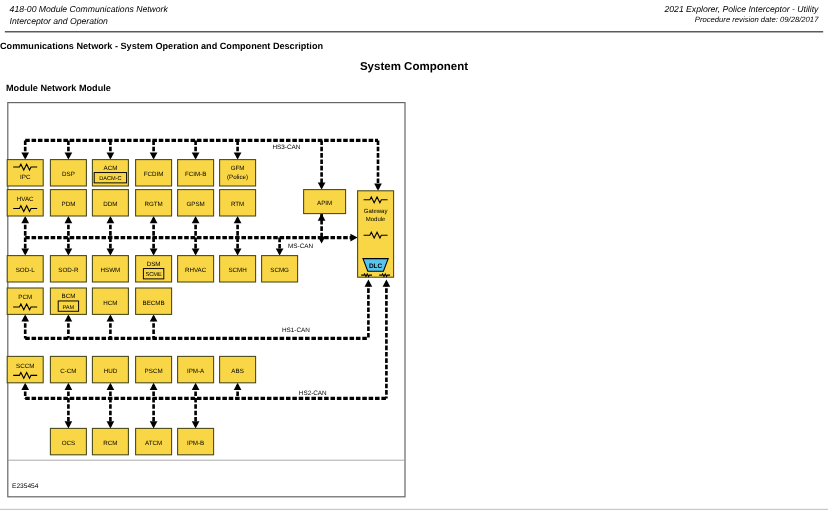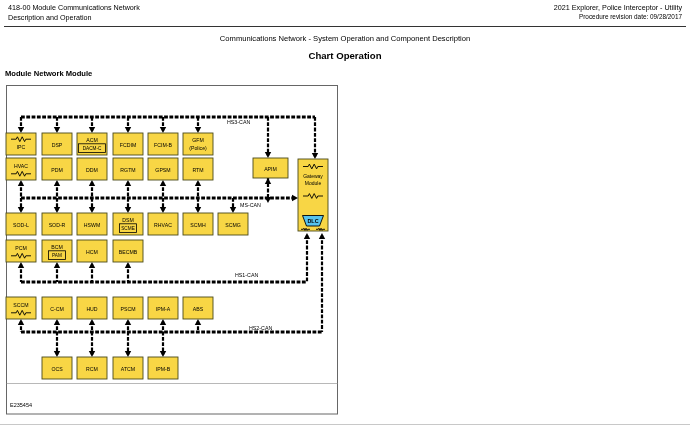--- a/index.html
+++ b/index.html
@@ -2,42 +2,42 @@
 <html><head>
 <meta charset="utf-8">
 <style>
   html,body{margin:0;padding:0;}
   body{
     width:690px;height:425px;background:#ffffff;position:relative;
     font-family:"Liberation Sans",sans-serif;color:#000;
     border-bottom:1px solid #c8c8c8;box-sizing:border-box;overflow:hidden;
   }
   .abs{position:absolute;}
-  .it{}
+  .it{font-style:italic;}
   .hl1{left:8px;top:3px;font-size:7.2px;}
   .hl2{left:8px;top:13px;font-size:7.2px;}
   .hr1{right:8px;top:3px;font-size:7.2px;text-align:right;}
   .hr2{right:8px;top:13px;font-size:6.4px;text-align:right;}
   .rule{left:4px;right:4px;top:26px;height:1px;background:#333;}
-  .subtitle{left:0;right:0;top:34px;text-align:center;font-size:7.6px;font-weight:normal;}
+  .subtitle{left:0;right:0;top:34px;text-align:left;font-size:7.6px;font-weight:bold;}
   .title{left:0;right:0;top:50px;text-align:center;font-size:9.6px;font-weight:bold;}
   .chart-heading{left:5px;top:69px;font-size:7.6px;font-weight:bold;}
   .dt{font-family:"Liberation Sans",sans-serif;fill:#000;}
   svg{position:absolute;left:0;top:0;}
 </style>
 </head>
 <body>
 
 <div class="abs it hl1">418-00 Module Communications Network</div>
-<div class="abs it hl2">Description and Operation</div>
+<div class="abs it hl2">Interceptor and Operation</div>
 <div class="abs it hr1">2021 Explorer, Police Interceptor - Utility</div>
 <div class="abs it hr2">Procedure revision date: 09/28/2017</div>
 <div class="abs rule"></div>
 <div class="abs subtitle">Communications Network - System Operation and Component Description</div>
-<div class="abs title">Chart Operation</div>
+<div class="abs title">System Component</div>
 <div class="abs chart-heading">Module Network Module</div>
 
 <svg id="diagram-svg" width="690" height="425" viewBox="0 0 690 425">
     <rect x="6.5" y="85.5" width="331" height="328.5" fill="#fff" stroke="#666" stroke-width="1"></rect>
     <line x1="6.5" y1="383.5" x2="337.5" y2="383.5" stroke="#999" stroke-width="0.7"></line>
     <text x="10" y="407" font-size="5.5" text-anchor="start" class="dt">E235454</text>
     <line x1="21" y1="117" x2="315" y2="117" stroke="#000000" stroke-width="2.8" stroke-dasharray="3.8 1.5"></line>
     <line x1="315" y1="117" x2="315" y2="157" stroke="#000000" stroke-width="2.2" stroke-dasharray="3.8 1.5"></line>
     <polygon points="315,159 311.8,153 318.2,153" fill="#000"></polygon>
     <line x1="268" y1="117" x2="268" y2="156" stroke="#000000" stroke-width="2.2" stroke-dasharray="3.8 1.5"></line>

